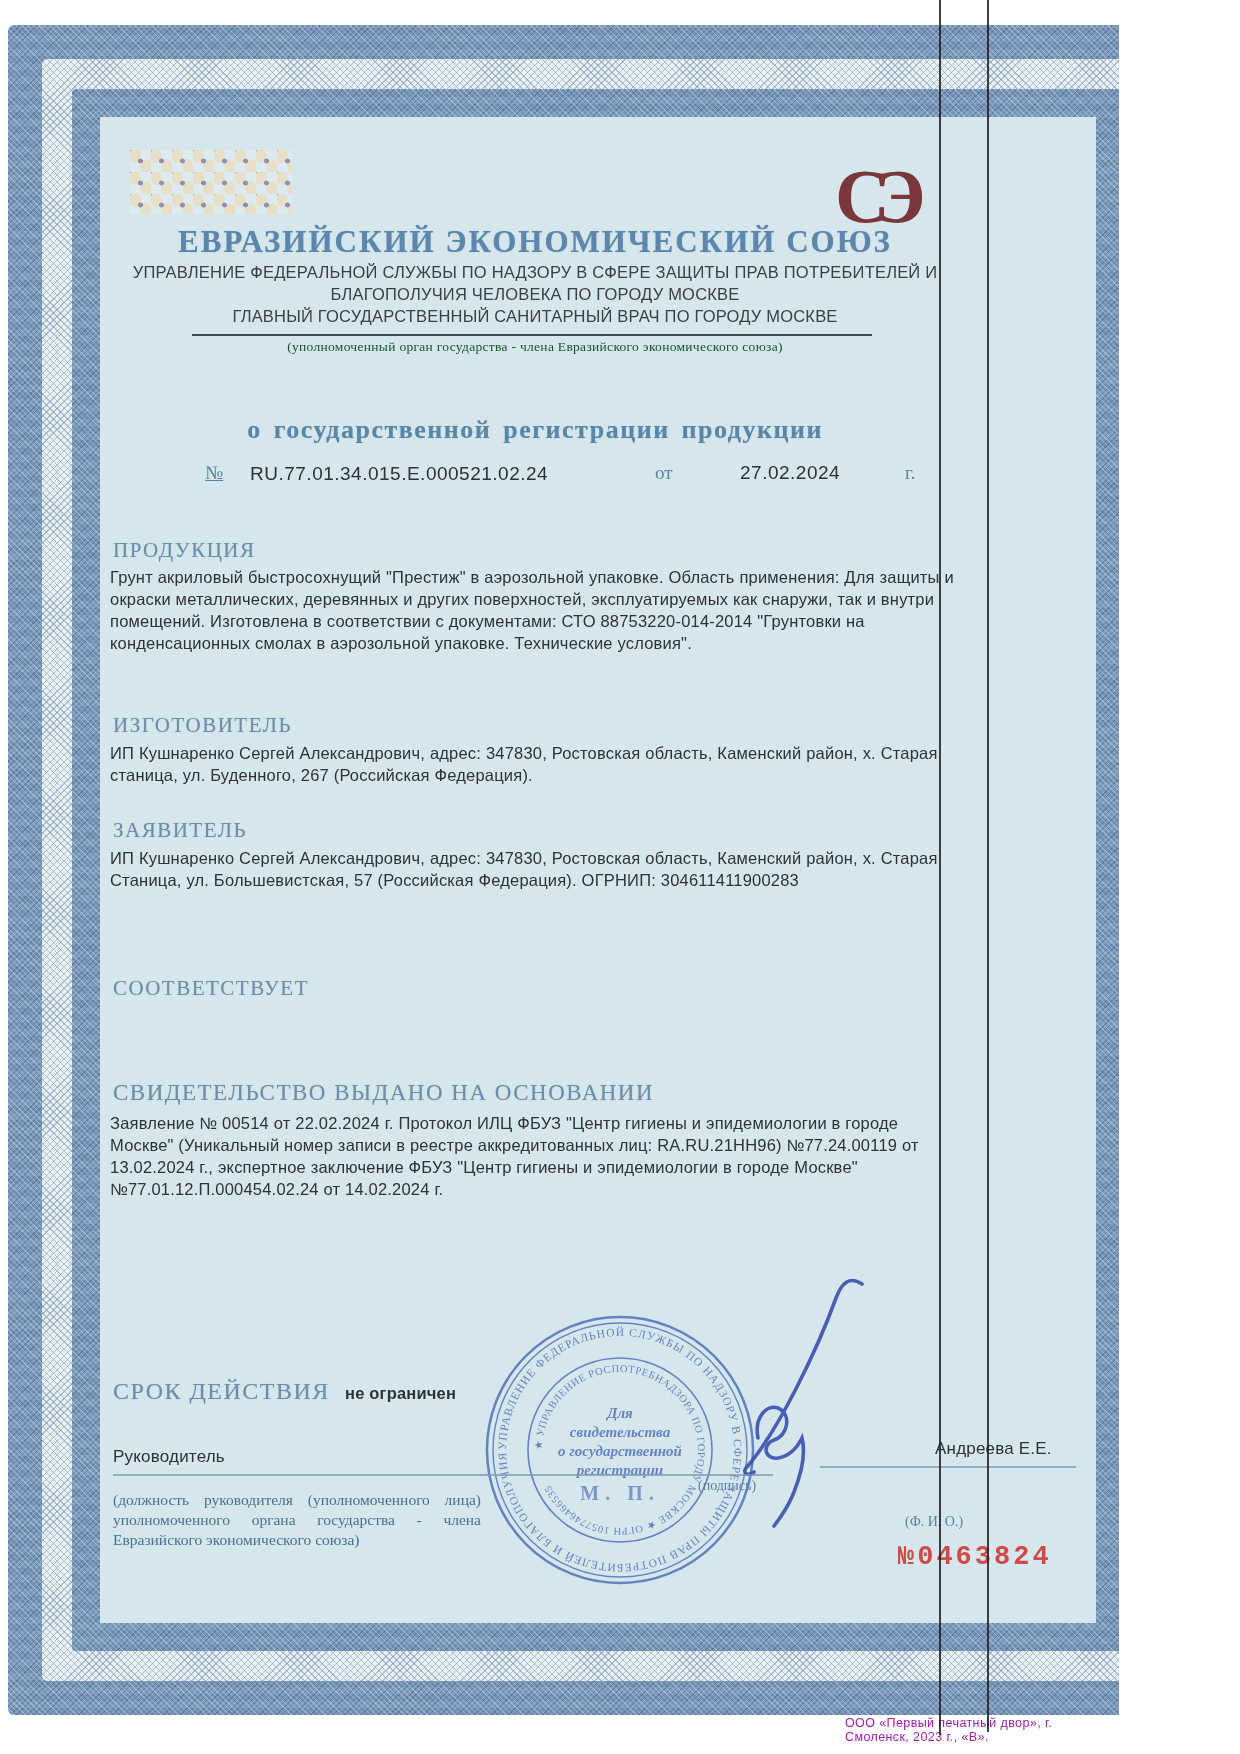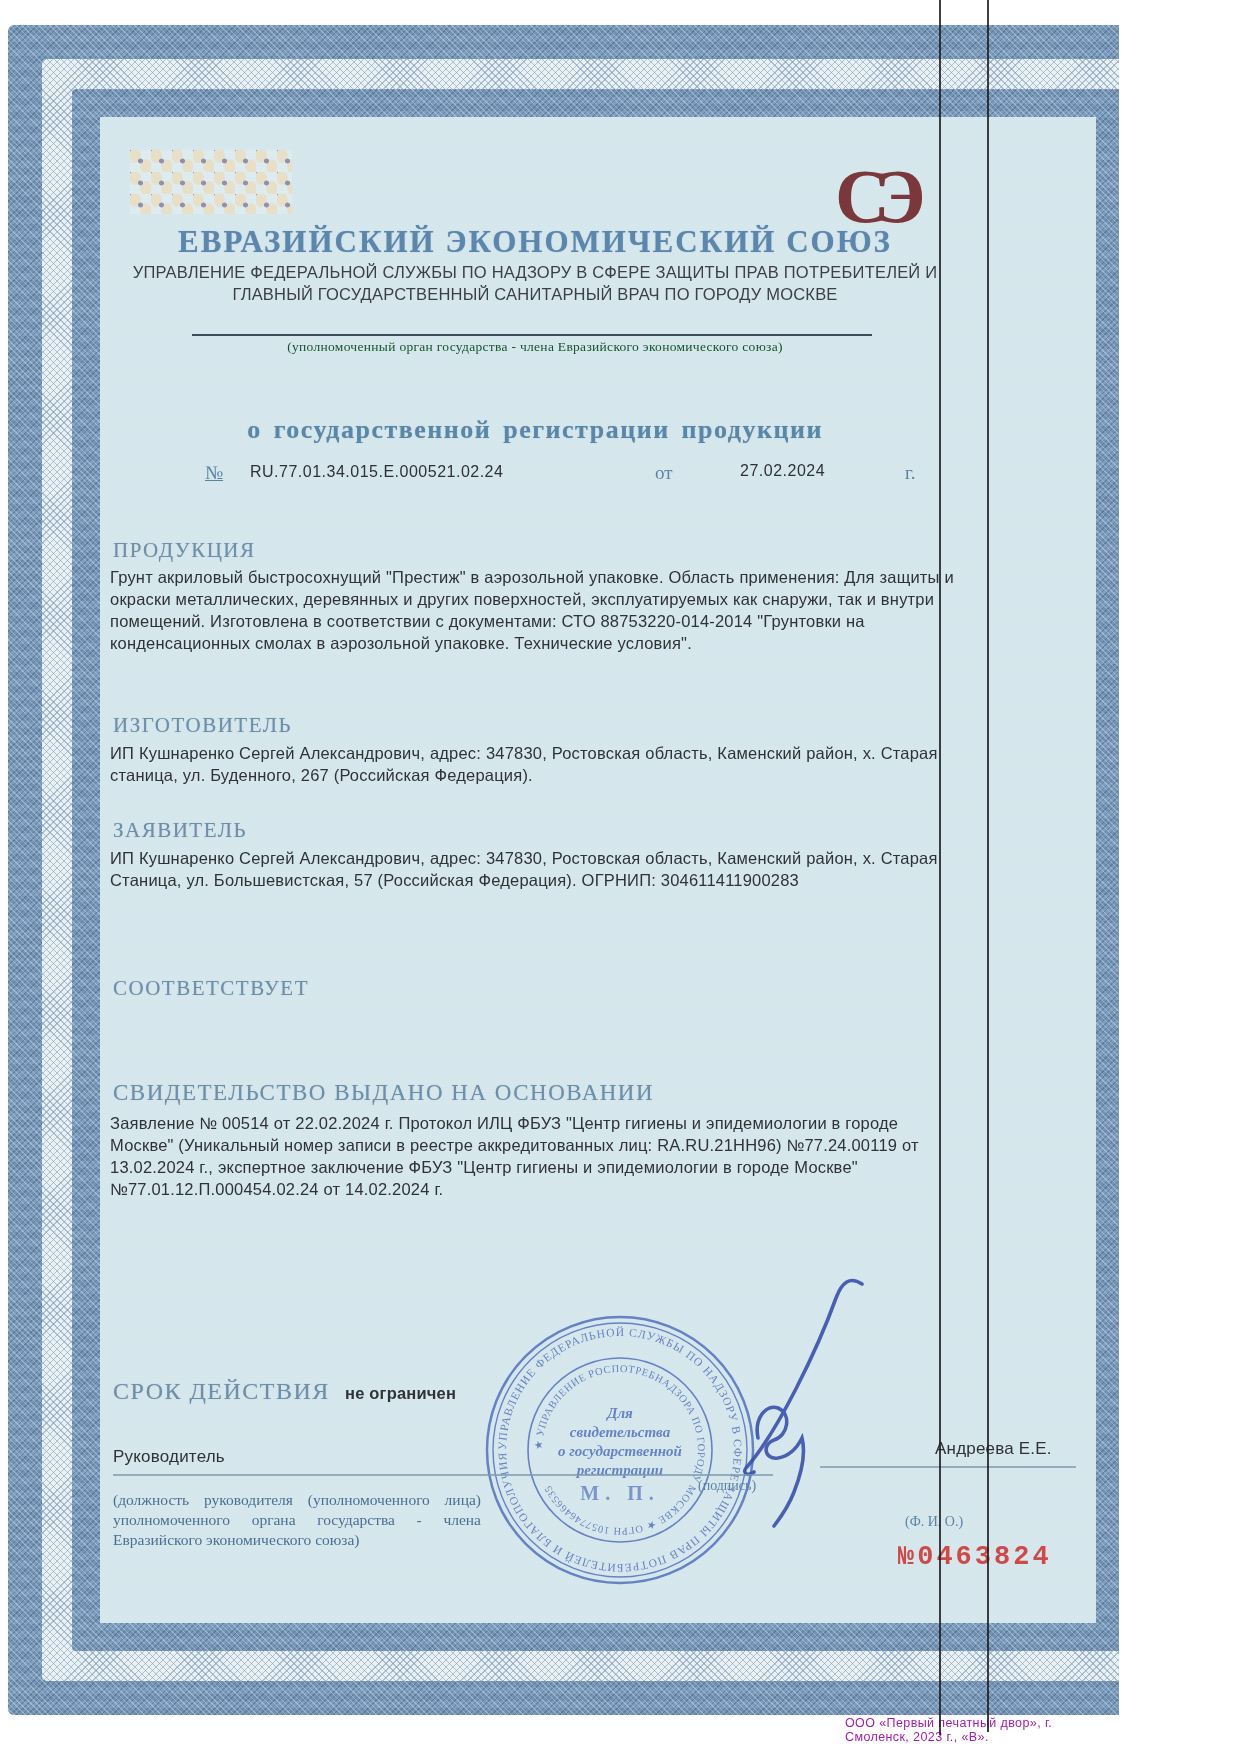--- a/index.html
+++ b/index.html
@@ -23,21 +23,21 @@
   .serif{font-family:"Liberation Serif",serif;}
   .union-title{font-size:31px;color:#5c86ac;letter-spacing:2px;text-shadow:0 0 1px rgba(92,134,172,.6);}
   .org-lines{font-size:16.5px;color:#3c3f45;line-height:1.32;letter-spacing:.2px;text-align:center;}
   .auth-note{font-size:13.5px;color:#14532d;text-align:center;letter-spacing:.3px;}
   .big-title{font-size:37px;color:#6490b0;letter-spacing:6px;text-shadow:0 0 2px rgba(100,144,176,.75);}
   .sub-title{font-size:26px;color:#5a86a8;letter-spacing:1.5px;word-spacing:4px;text-shadow:0 0 1px rgba(90,134,168,.5);}
   .sec-head{font-family:"Liberation Serif",serif;font-size:21px;color:#6e8ea9;letter-spacing:1.5px;text-shadow:0 0 1px rgba(110,142,169,.45);}
   .body-txt{font-size:16.5px;color:#2f3237;line-height:1.34;letter-spacing:.2px;}
   .blue-note{font-family:"Liberation Serif",serif;font-size:14px;color:#5d83a4;}
   .small-print{font-family:"Liberation Serif",serif;font-size:15.5px;color:#4a6f92;line-height:1.28;text-align:justify;}
-  .reg-val{font-size:16px;color:#2e3138;letter-spacing:.5px;}
+  .reg-val{font-size:19px;color:#2e3138;letter-spacing:.5px;}
   .reg-lab{font-family:"Liberation Serif",serif;font-size:19px;color:#5d83a4;}
   .rule{background:#3f4c59;height:2px;}
   .sign-line{background:#7d99ad;height:2px;opacity:.75;}
   .serial{font-family:"Liberation Mono",monospace;font-weight:bold;font-size:27px;color:#d04848;letter-spacing:3px;}
   .footer-txt{font-size:12.5px;color:#a21caf;letter-spacing:.4px;}
   .se-logo{font-family:"Liberation Serif",serif;font-weight:bold;font-size:76px;color:#7b383c;letter-spacing:-16px;line-height:1;}
   .vline{background:#1f1f22;opacity:.85;width:2px;top:0;}
 
   .ornament{background-color:rgba(238,244,246,.35);
     background-image:
@@ -58,20 +58,21 @@
   <div class="abs paper" style="left:100px;top:117px;width:996px;height:1506px;"></div>
 
   <div class="abs ornament" style="left:130px;top:150px;width:162px;height:64px;"></div>
 
   <div class="abs se-logo" style="left:835px;top:158px;">СЭ</div>
 
   <div class="abs serifb union-title" style="left:100px;top:224px;width:870px;text-align:center;">ЕВРАЗИЙСКИЙ ЭКОНОМИЧЕСКИЙ СОЮЗ</div>
 
   <div class="abs org-lines" style="left:100px;top:262px;width:870px;">
     <div>УПРАВЛЕНИЕ ФЕДЕРАЛЬНОЙ СЛУЖБЫ ПО НАДЗОРУ В СФЕРЕ ЗАЩИТЫ ПРАВ ПОТРЕБИТЕЛЕЙ И</div>
+    <div>БЛАГОПОЛУЧИЯ ЧЕЛОВЕКА ПО ГОРОДУ МОСКВЕ</div>
     <div>ГЛАВНЫЙ ГОСУДАРСТВЕННЫЙ САНИТАРНЫЙ ВРАЧ ПО ГОРОДУ МОСКВЕ</div>
   </div>
 
   <div class="abs rule" style="left:192px;top:334px;width:680px;"></div>
   <div class="abs auth-note serif" style="left:100px;top:339px;width:870px;">(уполномоченный орган государства - члена Евразийского экономического союза)</div>
 
   <div class="abs serifb sub-title" style="left:100px;top:415px;width:870px;text-align:center;">о государственной регистрации продукции</div>
 
   <div class="abs reg-lab" style="left:205px;top:462px;text-decoration:underline;">№</div>
   <div class="abs reg-val" style="left:250px;top:463px;">RU.77.01.34.015.E.000521.02.24</div>

